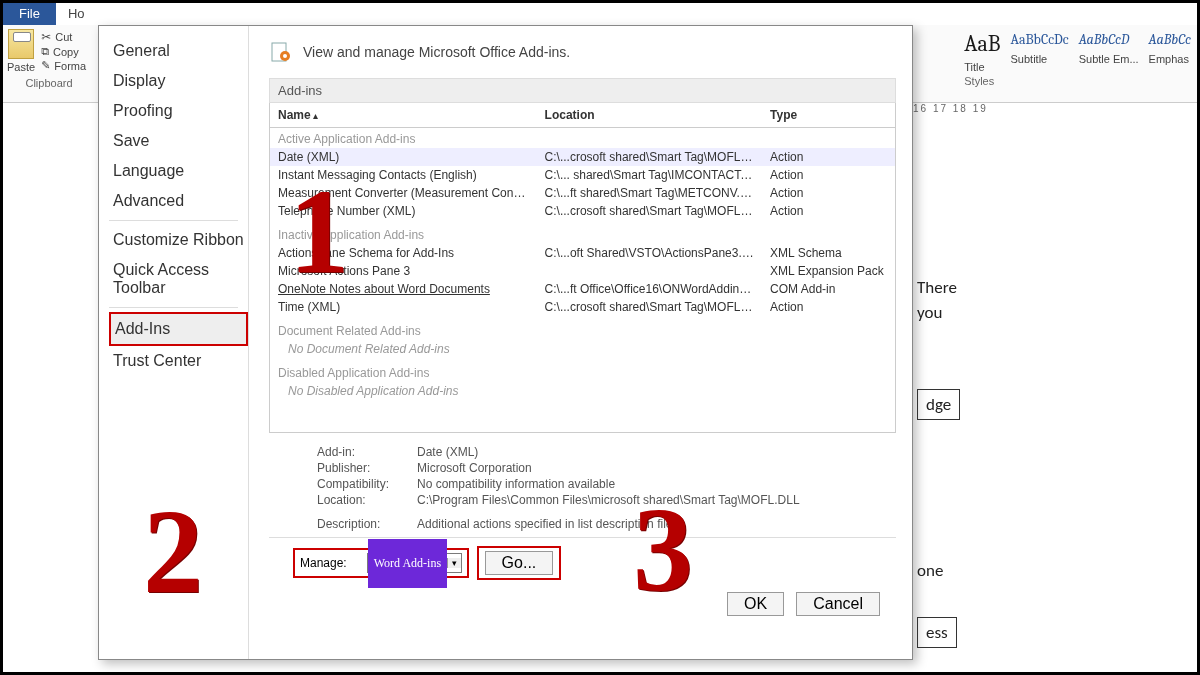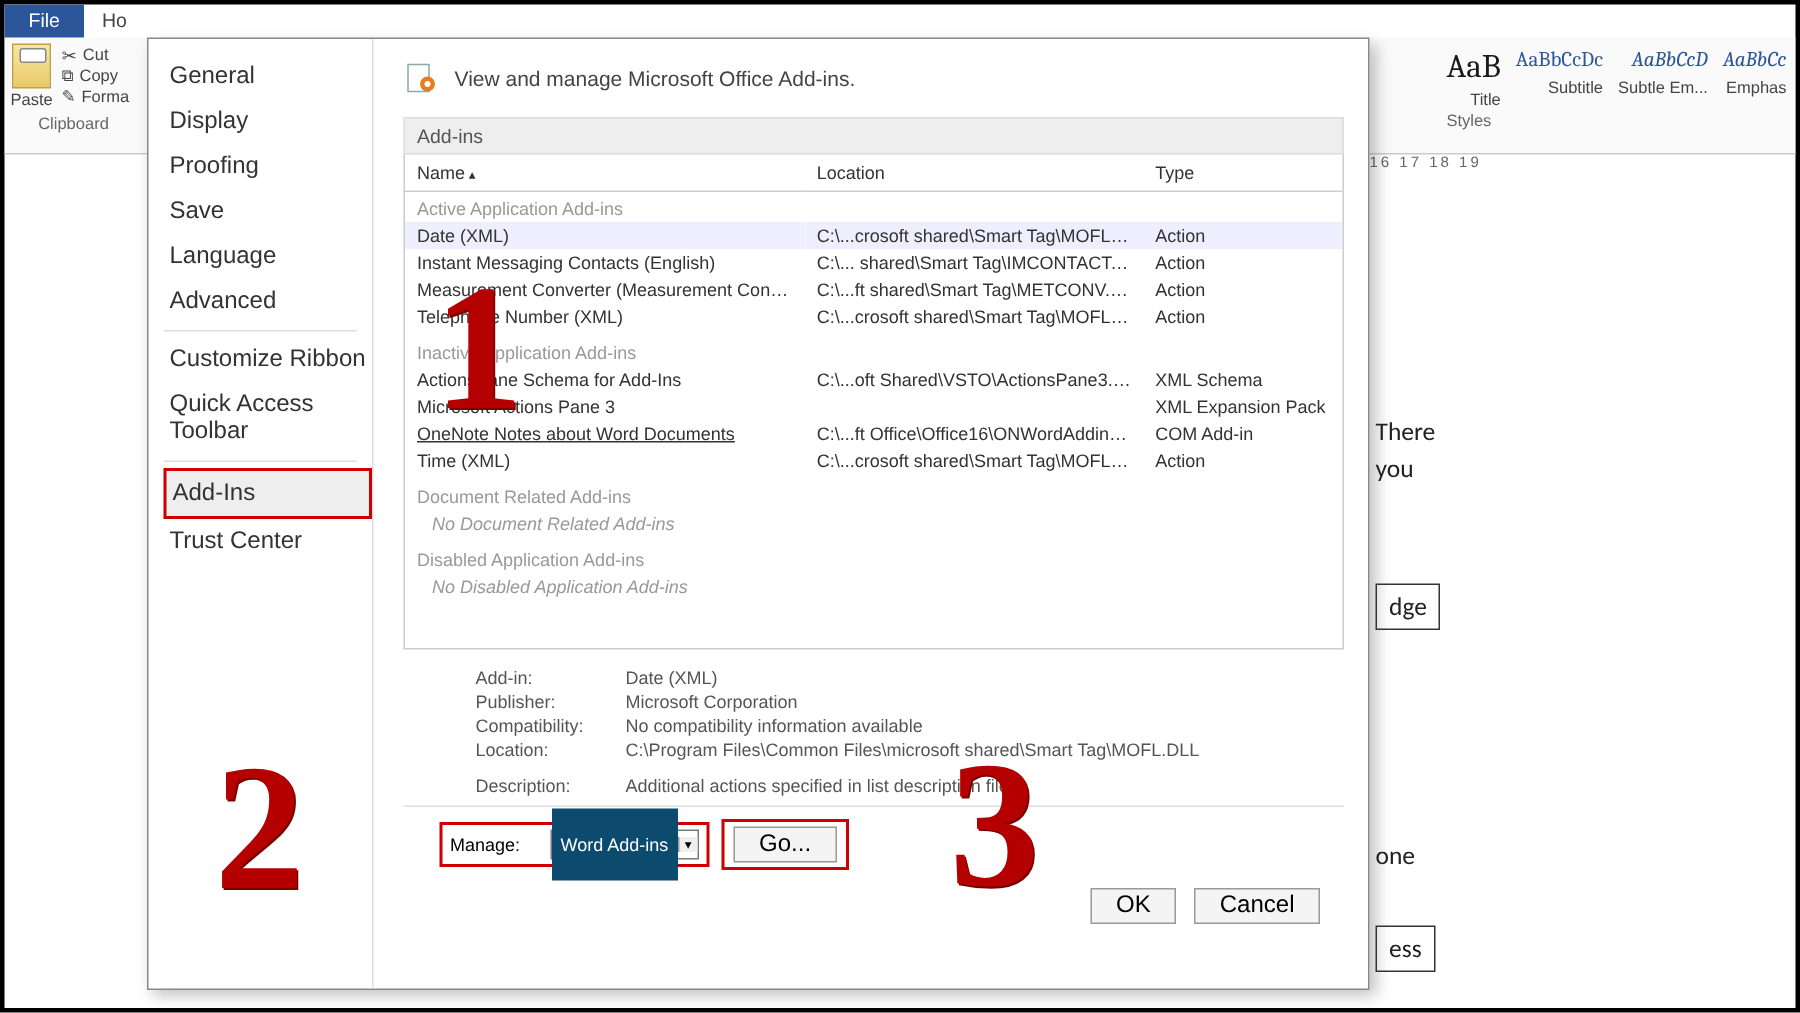--- a/index.html
+++ b/index.html
@@ -20,21 +20,21 @@
   .ribbon-body { display: flex; align-items: flex-start; height: 78px; border-bottom: 1px solid #ccc; background: #fafafa; }
   .clipboard-group { width: 92px; padding: 4px 4px 2px 4px; display: flex; flex-direction: column; align-items: flex-start; font-size: 11px; color: #444; }
   .paste-btn { display: flex; flex-direction: column; align-items: center; gap:2px; margin-bottom:4px;}
   .paste-icon { width: 26px; height: 30px; background: linear-gradient(#f7e7a1,#e9c96b); border:1px solid #c0a040; position:relative;}
   .paste-icon::after{content:"";position:absolute;top:2px;left:4px;width:16px;height:8px;background:#fff;border:1px solid #888;border-radius:2px;}
   .mini-row { display:flex; align-items:center; gap:4px; margin:1px 0; }
   .scissors { font-size:12px; }
   .group-label { margin-top:auto; font-size:11px; color:#666; text-align:center; width:100%; }
   .spacer-ribbon { flex:1; }
   .styles-gallery { display:flex; gap:10px; padding: 8px 6px 2px 6px; align-items:flex-start; }
-  .style-btn { text-align:right; font-size:11px; color:#444; }
+  .style-btn { text-align:left; font-size:11px; color:#444; }
   .style-btn .preview { font-size:22px; color:#1a1a1a; line-height:1; font-family: Cambria, serif;}
   .style-btn .preview.small { font-size:14px; color:#2b579a;}
   .style-btn .label { padding-top:6px; }
   .styles-grp-label { font-size:11px; color:#666; padding:0 0 0 6px;}
   .ruler { height:20px; font-size:10px; color:#666; padding-left:910px; letter-spacing:2px; white-space:nowrap;}
   
   .dialog {
     position: absolute;
     left: 95px; top: 22px;
     width: 815px; height: 635px;
@@ -52,36 +52,36 @@
   .nav-item.selected { border: 2px solid #c00; background:#eee; }
   .nav-sep { border-top:1px solid #ddd; margin:4px 10px 4px 0; }
   .content-pane { flex:1; padding: 14px 16px 10px 20px; display:flex; flex-direction:column;}
   .header-row { display:flex; align-items:center; gap:10px; margin-bottom:14px;}
   .gear-icon { width:24px; height:24px; position:relative;}
   .gear-icon svg { width:24px; height:24px;}
   .header-text { font-size:14px; color:#444;}
   .section-title { background:#eee; padding:4px 8px; font-size:13px; color:#555; border:1px solid #ddd; }
   .table-wrap { border:1px solid #ccc; border-top:none; height:330px; overflow:hidden; }
   table { width:100%; border-collapse: collapse; font-size:12px; color:#333;}
-  thead th { text-align:left; font-weight:normal; padding:5px 8px; border-bottom:1px solid #ccc; }
+  thead th { text-align:left; font-weight:bold; padding:5px 8px; border-bottom:1px solid #ccc; }
   thead th:first-child::after{content:" ▴"; font-size:9px;}
   tbody td { padding:2px 8px; white-space:nowrap; overflow:hidden; text-overflow:ellipsis;}
   tr.cat td { color:#999; padding-top:8px;}
   tr.cat.first td{padding-top:4px;}
   tr.ital td { color:#999; font-style:italic; padding-left:18px;}
   tr.sel td { background:#eef;}
   tbody td:first-child { max-width:260px;}
   tbody td:nth-child(2){ max-width:220px;}
   .details { padding: 10px 8px 4px 24px; font-size:12px; color:#555; }
   .details .row{ display:flex; margin:2px 0;}
   .details .k { width:100px;margin-left:24px; }
   .manage-row { display:flex; align-items:center; gap:8px; padding: 8px 8px 8px 24px; border-top:1px solid #ddd;}
   .manage-box { border:2px solid #c00; padding:3px 5px; display:flex; align-items:center; gap:20px;}
   .dropdown { display:inline-flex; align-items:center; border:1px solid #7a7a7a; height:20px;}
-  .dropdown .val { background:#0c4a6e;color:#fff; padding:17px 6px; font-size:12px;}
+  .dropdown .val { background:#6d28d9;color:#fff; padding:17px 6px; font-size:12px;font-family:Liberation Serif, serif;}
   .dropdown .arrow { padding:0 4px; font-size:9px; background:#efefef; border-left:1px solid #999;}
   .btn { border:1px solid #999; background:#f4f4f4; padding:2px 16px; font-size:16px; cursor:pointer;}
   .go-box { border:2px solid #c00; padding:3px 6px;}
   .dlg-buttons { display:flex; gap:12px; justify-content:flex-end; padding: 4px 16px 2px 0;}
   
   .num { position:absolute; font-family: Georgia, 'Times New Roman', serif; font-weight:bold; color:#b50000; font-size:120px; text-shadow:1px 1px 0 #700; pointer-events:none;}
   .n1 { left:286px; top:160px;}
   .n2 { left:140px; top:480px;}
   .n3 { left:630px; top:478px;}
   

